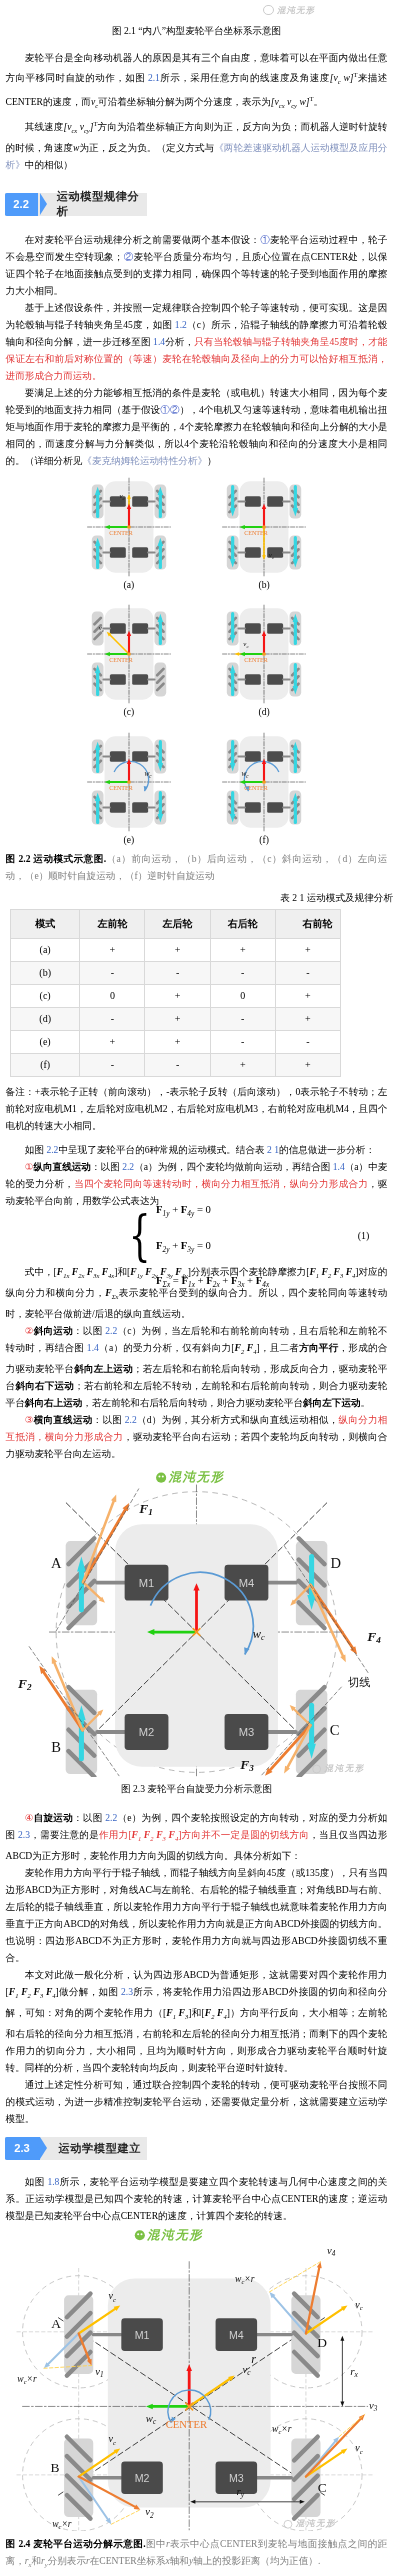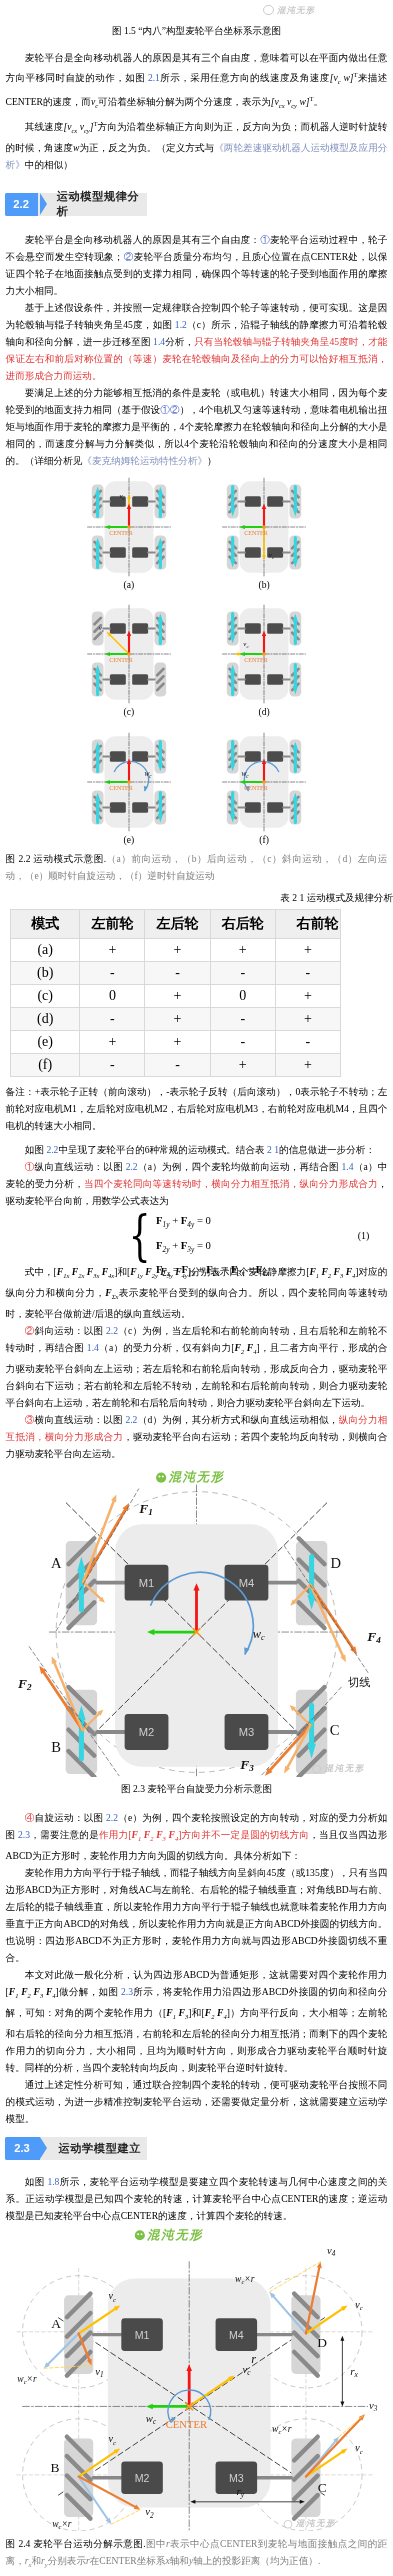--- a/index.html
+++ b/index.html
@@ -8,73 +8,73 @@
   .wm-top{position:absolute;top:4.5px;right:78px;display:flex;align-items:center;gap:3.4px;
           color:#c9c9c9;font:italic 700 8.4px "Liberation Sans",sans-serif;letter-spacing:1.1px;}
   .wm-circle{width:8.4px;height:8.4px;border:0.8px solid #cdcdcd;border-radius:50%;display:inline-block;}
   .cap-center{text-align:center;font-size:9.6px;line-height:14.6px;margin:0;padding:0 5.6px;}
   .cap-justify{font-size:9.6px;line-height:17px;text-align:justify;margin:0;padding:0 5.6px;}
   .para{font-size:9.6px;line-height:17px;text-align:justify;margin:0;padding:0 5.6px;text-indent:2em;}
   .noindent{text-indent:0;}
   sub,sup{font-size:0.68em;font-family:"Liberation Serif",serif;}
   .s-n{}
   .s-r{color:#e23333;}
-  .s-b{font-weight:400;}
+  .s-b{font-weight:700;}
   .s-l{color:#8091bd;}
   .s-ref{color:#3a66c4;}
   .s-cn{color:#4a63c8;}
   .s-cr{color:#e23333;}
   .s-m{font-style:italic;font-family:"Liberation Serif",serif;}
   .s-F{font-weight:700;font-family:"Liberation Serif",serif;}
   .s-g{color:#808080;}
   .sec{display:flex;align-items:center;background:#e9e9e9;width:142px;height:23.6px;position:relative;margin-left:4.5px;}
   .sec-num{width:35px;height:23.6px;background:#4f9bfa;color:#fff;display:flex;align-items:center;justify-content:center;
            font:700 11.2px "Liberation Sans",sans-serif;border-radius:1.7px 0 0 1.7px;}
   .sec-arrow{position:absolute;left:35px;top:0;width:0;height:0;border-left:7.3px solid #4f9bfa;
              border-top:11.8px solid transparent;border-bottom:11.8px solid transparent;}
   .sec-title{margin-left:19px;font:700 11.2px "Liberation Sans",sans-serif;color:#262626;letter-spacing:0.6px;}
   .fig22-grid{display:grid;grid-template-columns:124px 124px;column-gap:11.2px;row-gap:13.5px;justify-content:center;}
   .fig22-cell{display:flex;flex-direction:column;align-items:center;}
   .sublabel{font-size:9.6px;margin-top:1.1px;}
   .tbl-title{text-align:center;font-size:9.6px;margin:0;}
-  table{border-collapse:collapse;margin:3.4px 10px 0 10px;width:331px;font-size:14px;}
+  table{border-collapse:collapse;margin:3.4px 10px 0 10px;width:331px;font-size:10px;}
   th{background:#efefef;font-weight:700;height:26px;border:0.6px solid #d9d9d9;}
   td{height:20px;text-align:center;border:0.6px solid #d9d9d9;}
   tr.alt td{background:#f7f7f7;}
   .eq{position:relative;display:flex;justify-content:center;align-items:center;height:54px;}
   .eq-brace{font-family:"DejaVu Serif",serif;font-size:49px;font-weight:400;line-height:0.9;
             transform:scale(0.7,1.12);margin-right:1.1px;}
-  .eq-lines{display:flex;flex-direction:column;gap:4px;margin-top:23px;}
+  .eq-lines{display:flex;flex-direction:column;gap:15px;margin-top:23px;}
   .eq-line{font-size:10.7px;line-height:15px;}
   .eq-line .s-F{font-weight:700;}
   .eq-num{position:absolute;right:23.6px;top:21.4px;font-size:10px;}
   svg{display:block;}
   .bigfig{margin:0 auto;}
   text{user-select:none;}
 </style>
 </head>
 <body>
 
 <div class="wm-top">
   <span class="wm-circle"></span>
   <span>混沌无形</span>
 </div>
 
-<p class="cap-center" style="padding-top:23.6px;">图 1.5 “内八”构型麦轮平台坐标系示意图</p>
+<p class="cap-center" style="padding-top:23.6px;">图 2.1 “内八”构型麦轮平台坐标系示意图</p>
 
 <div class="para" style="margin-top:11.2px;"><span class="s-n">麦轮平台是全向移动机器人的原因是其有三个自由度，意味着可以在平面内做出任意方向平移同时自旋的动作，如图 </span><span class="s-ref">2.1</span><span class="s-n">所示，采用任意方向的线速度及角速度</span><span class="s-m">[v</span><sub class="s-m">c</sub><span class="s-m"> w]</span><sup>T</sup><span class="s-n">来描述CENTER的速度，而</span><span class="s-m">v</span><sub class="s-m">c</sub><span class="s-n">可沿着坐标轴分解为两个分速度，表示为</span><span class="s-m">[v</span><sub class="s-m">cx</sub><span class="s-m"> v</span><sub class="s-m">cy</sub><span class="s-m"> w]</span><sup>T</sup><span class="s-n">。</span></div>
 <div class="para"><span class="s-n">其线速度</span><span class="s-m">[v</span><sub class="s-m">cx</sub><span class="s-m"> v</span><sub class="s-m">cy</sub><span class="s-m">]</span><sup>T</sup><span class="s-n">方向为沿着坐标轴正方向则为正，反方向为负；而机器人逆时针旋转的时候，角速度</span><span class="s-m">w</span><span class="s-n">为正，反之为负。（定义方式与</span><span class="s-l">《两轮差速驱动机器人运动模型及应用分析》</span><span class="s-n">中的相似）</span></div>
 
 <div class="sec" style="margin-top:20px;">
   <span class="sec-num">2.2</span>
   <span class="sec-arrow"></span>
   <span class="sec-title">运动模型规律分析</span>
 </div>
 
-<div class="para" style="margin-top:14.6px;"><span class="s-n">麦轮平台是全向移动机器人的原因是其有三个自由度：</span><span class="s-cn">①</span><span class="s-n">麦轮平台运动过程中，轮子不会悬空而发生空转现象；</span><span class="s-cn">②</span><span class="s-n">麦轮平台质量分布均匀，且质心位置在点CENTER处，以保证四个轮子在地面接触点受到的支撑力相同，确保四个等转速的轮子受到地面作用的摩擦力大小相同。</span></div>
+<div class="para" style="margin-top:14.6px;"><span class="s-n">在对麦轮平台运动规律分析之前需要做两个基本假设：</span><span class="s-cn">①</span><span class="s-n">麦轮平台运动过程中，轮子不会悬空而发生空转现象；</span><span class="s-cn">②</span><span class="s-n">麦轮平台质量分布均匀，且质心位置在点CENTER处，以保证四个轮子在地面接触点受到的支撑力相同，确保四个等转速的轮子受到地面作用的摩擦力大小相同。</span></div>
 <div class="para"><span class="s-n">基于上述假设条件，并按照一定规律联合控制四个轮子等速转动，便可实现。这是因为轮毂轴与辊子转轴夹角呈45度，如图 </span><span class="s-ref">1.2</span><span class="s-n">（c）所示，沿辊子轴线的静摩擦力可沿着轮毂轴向和径向分解，进一步迁移至图 </span><span class="s-ref">1.4</span><span class="s-n">分析，</span><span class="s-r">只有当轮毂轴与辊子转轴夹角呈45度时，才能保证左右和前后对称位置的（等速）麦轮在轮毂轴向及径向上的分力可以恰好相互抵消，进而形成合力而运动。</span></div>
 <div class="para"><span class="s-n">要满足上述的分力能够相互抵消的条件是麦轮（或电机）转速大小相同，因为每个麦轮受到的地面支持力相同（基于假设</span><span class="s-cn">①②</span><span class="s-n">），4个电机又匀速等速转动，意味着电机输出扭矩与地面作用于麦轮的摩擦力是平衡的，4个麦轮摩擦力在轮毂轴向和径向上分解的大小是相同的，而速度分解与力分解类似，所以4个麦轮沿轮毂轴向和径向的分速度大小是相同的。（详细分析见</span><span class="s-l">《麦克纳姆轮运动特性分析》</span><span class="s-n">）</span></div>
 
 <div class="fig22-grid" style="margin-top:6.7px;">
   <div class="fig22-cell">
     <svg viewBox="0 0 220 192" width="124" height="102">
         <rect x="64" y="10" width="92" height="172" rx="20" fill="#ededed"></rect>
         <rect x="40" y="16" width="22" height="64" rx="8" fill="#d6d6d6"></rect>
         <line x1="45" y1="40" x2="57" y2="28" stroke="#8a8a8a" stroke-width="5" stroke-linecap="round"></line>
         <line x1="45" y1="54" x2="57" y2="42" stroke="#8a8a8a" stroke-width="5" stroke-linecap="round"></line>

